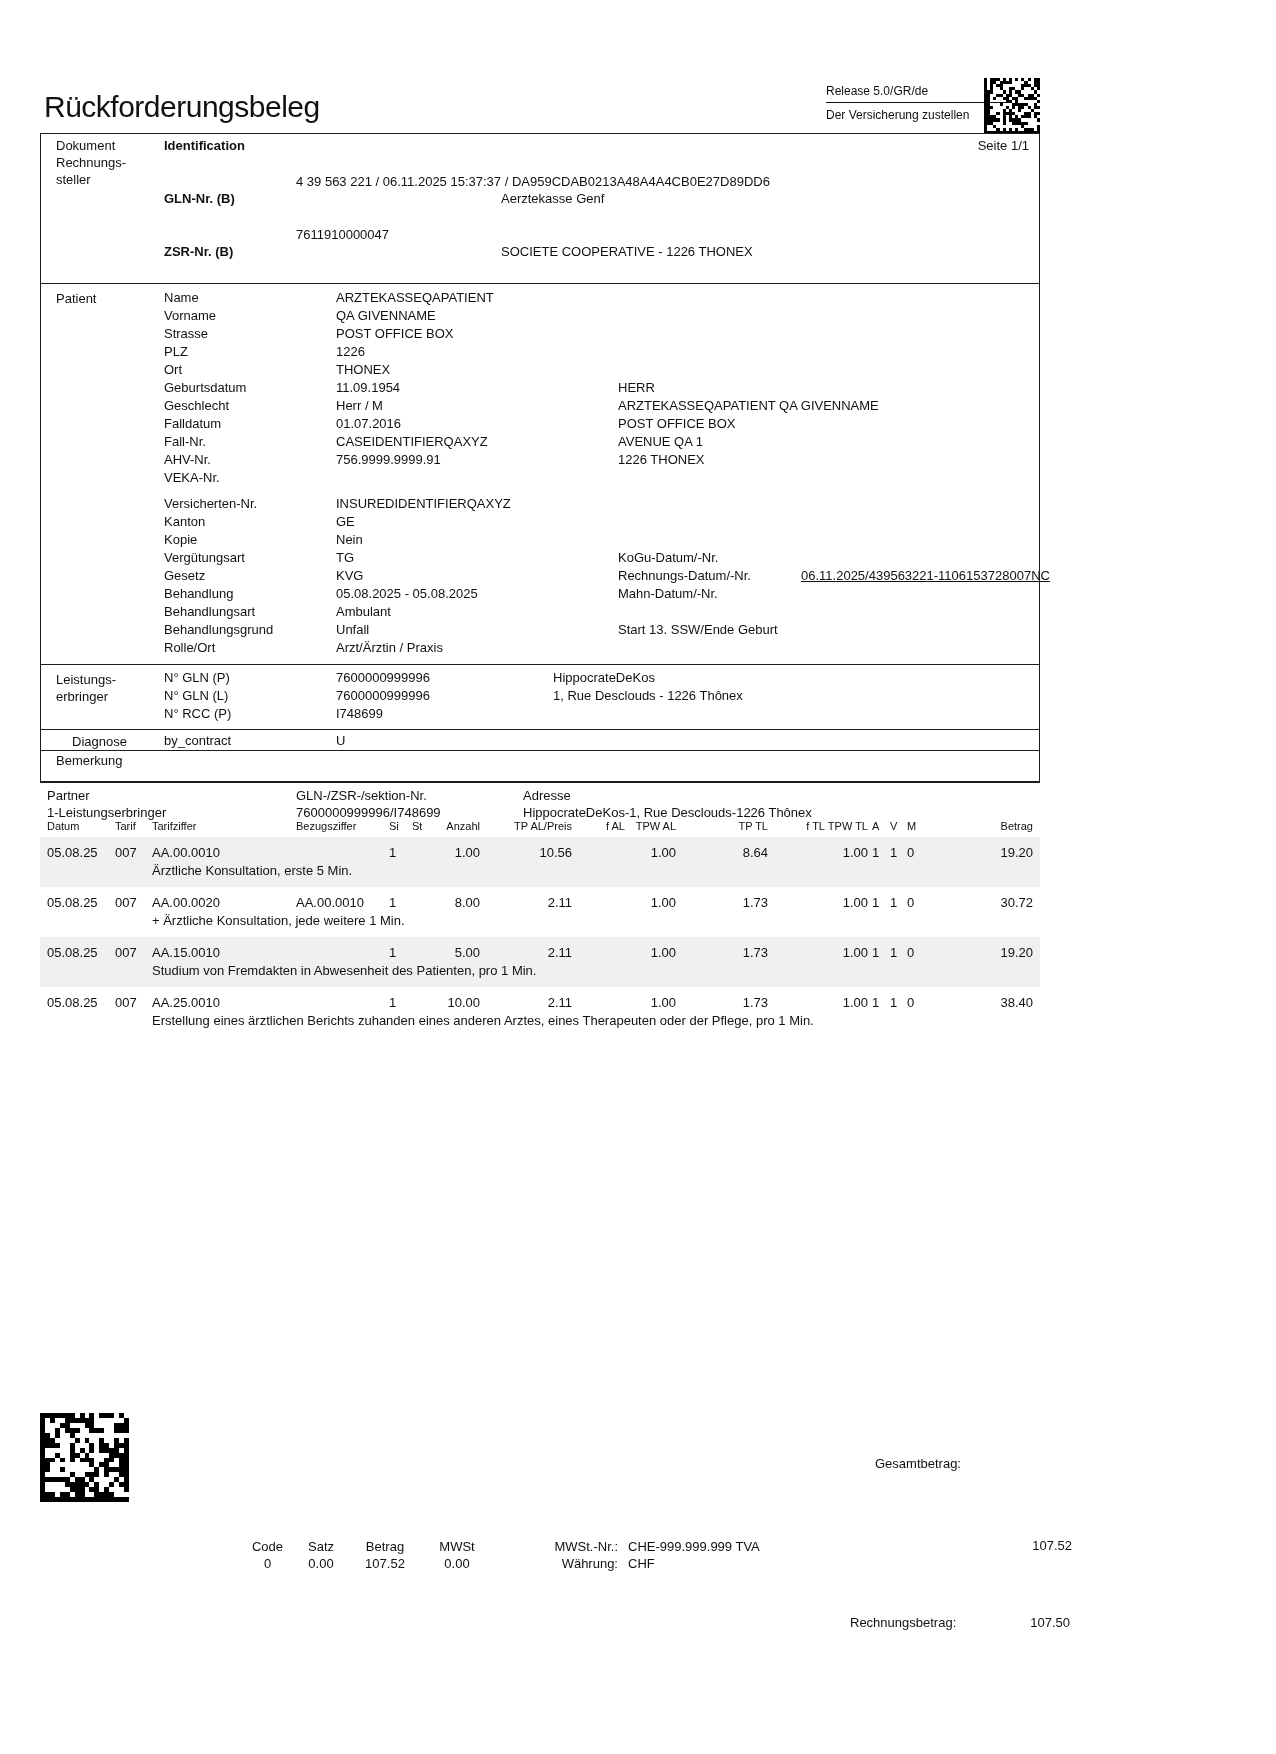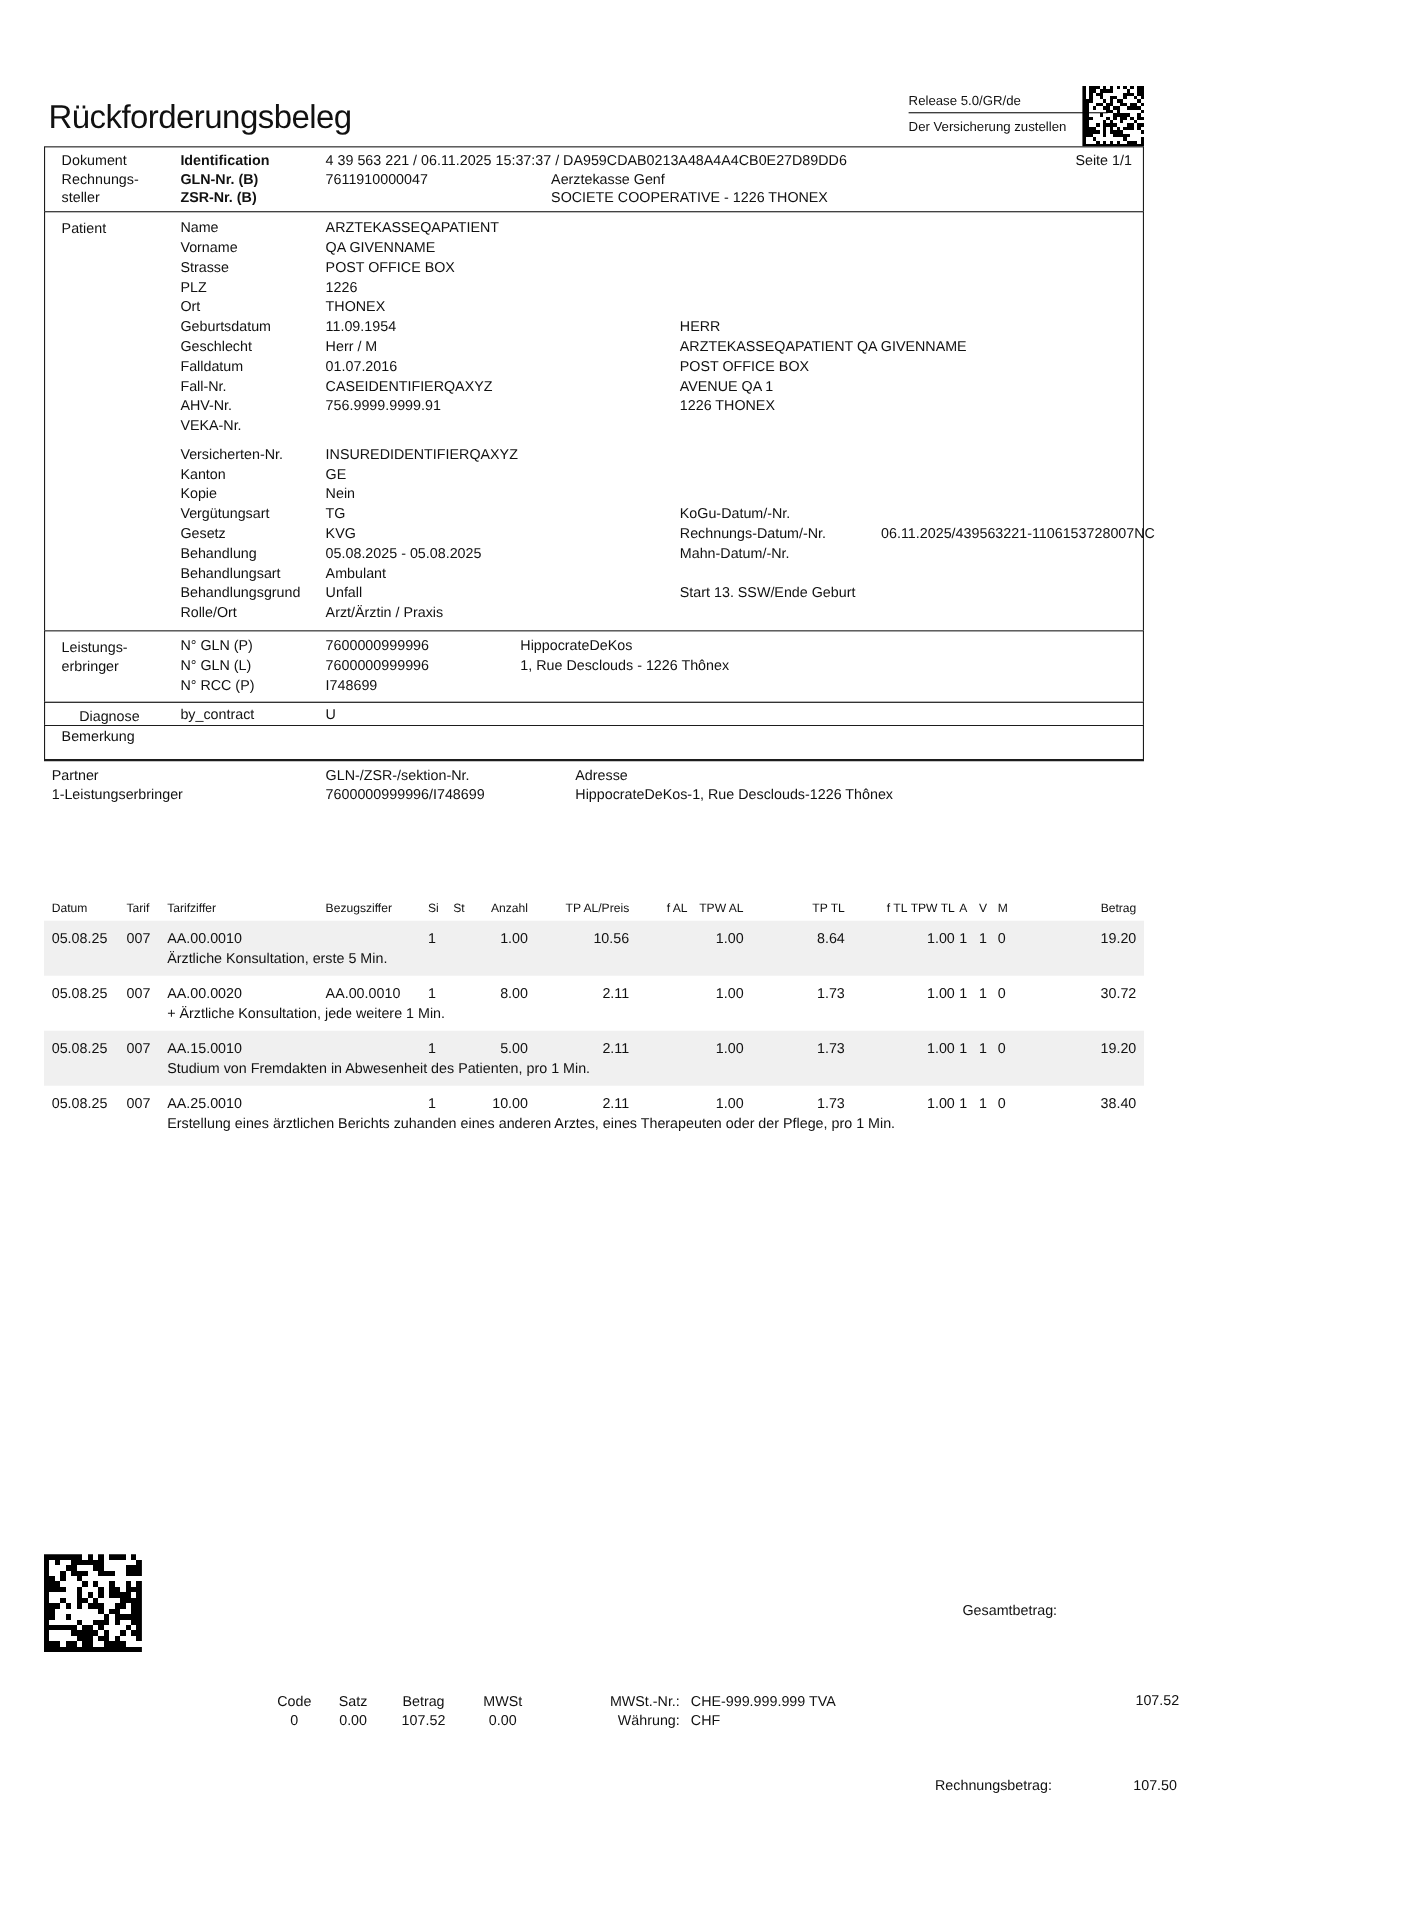--- a/index.html
+++ b/index.html
@@ -21,40 +21,40 @@
 
   .stack { position:absolute; left:40px; top:133px; width:1000px; }
   .box { border:1.5px solid #1d1d1d; position:relative; background:#fff; }
   .box + .box { margin-top:-1.5px; }
 
   
   .docbox { padding:3px 0 4px; }
   .drow { display:flex; line-height:17px; }
   .dc1 { width:123px; padding-left:15px; }
   .dc2 { width:132px;font-weight:bold; }
-  .dc3 { flex:0 0 205px; white-space:nowrap; }
+  .dc3 { flex:0 0 205px; white-space:nowrap;margin-top:36px; }
   .dc3.wide { flex:1; }
   .dcr { white-space:nowrap; }
   .pagenum { position:absolute; right:10px; top:4px; }
   .billerlabel { position:absolute; left:15px; top:20px; width:92px; line-height:17px; }
 
   
   .patientbox { margin-top:5px; padding:5px 0 8px; min-height:381px; }
   .seclabel { position:absolute; left:15px; top:6px; width:92px; line-height:17px; }
   .prows { margin-left:123px; }
-  .prow { display:flex; line-height:18px; }
+  .prow { display:flex; line-height:18px;gap:40px; }
   .pl { width:132px; white-space:nowrap; }
   .pv { flex:0 0 177px; white-space:nowrap; }
   .px { flex:1; white-space:nowrap; }
   .ggap { height:8px; }
   .addr { position:absolute; left:577px; top:95px; line-height:18px; white-space:nowrap; }
   .rfields { position:absolute; left:577px; top:265px; }
   .rfrow { display:flex; line-height:18px; }
   .rfl { width:183px; white-space:nowrap; }
-  .rfv { white-space:nowrap; }
+  .rfv { white-space:nowrap;text-decoration:underline; }
   .pregnote { position:absolute; left:577px; top:337px; line-height:18px; white-space:nowrap; }
 
   
   .provbox { padding:4px 0 6px; }
   .provbox .prow { line-height:18px; }
 
   
   .diagbox { padding:3px 0; }
   .diagbox .prow { line-height:15px; }
   .remarkbox { padding:2px 0 13px; border-bottom-width:2.5px; }

